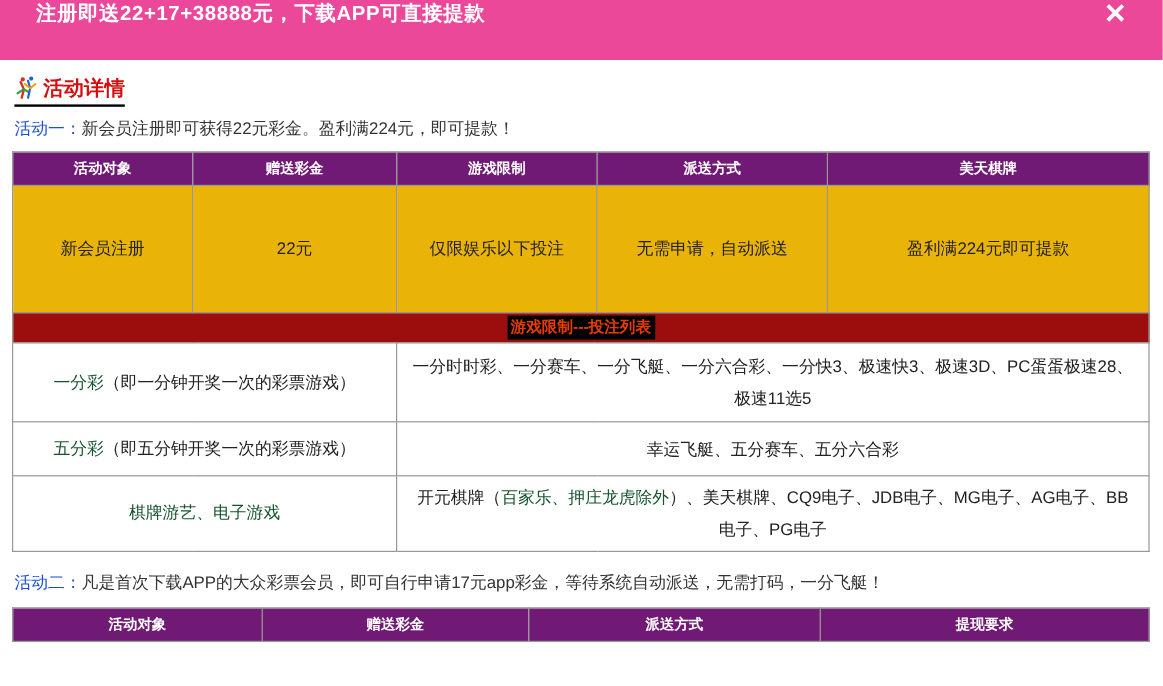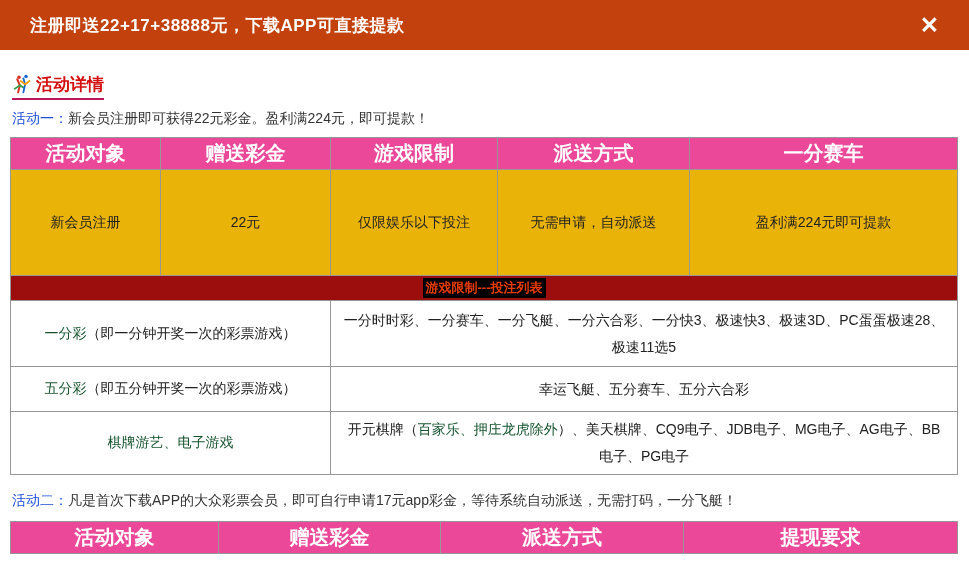--- a/index.html
+++ b/index.html
@@ -1,43 +1,43 @@
 <!DOCTYPE html>
 <html><head>
 <meta charset="utf-8">
 <style>
   * { box-sizing: border-box; margin: 0; padding: 0; }
   html, body { width: 969px; height: 572px; overflow: hidden; background: #fff;
     font-family: "Liberation Sans", sans-serif; }
 
   
-  .top-banner { height: 50px; background: #c2410c; color: #fff;
-    display: flex; align-items: center; justify-content: space-between;
+  .top-banner { height: 50px; background: #ec4899; color: #fff;
+    display: flex; justify-content: space-between;
     padding: 0 30px; }
   .banner-text { font-size: 17px; font-weight: bold; letter-spacing: 0.5px; }
   .close-x { font-size: 23px; font-weight: bold; line-height: 1; cursor: pointer; }
 
   .content { padding: 0 12px 0 10px; }
 
   
   .section-title { display: inline-flex; align-items: center; gap: 3px;
-    margin-top: 23px; margin-left: 2px; border-bottom: 2px solid #be185d; padding-bottom: 2px; }
+    margin-top: 12px; margin-left: 2px; border-bottom: 2px solid #000000; padding-bottom: 2px; }
   .title-text { color: #d40f0f; font-weight: bold; font-size: 17px; }
   .logo-icon { display: inline-flex; }
 
   .intro { font-size: 14px; color: #333; margin: 10px 0 9px 2px; }
   .intro .label-red { color: #1d4ed8; }
   .intro2 { margin-top: 17px; margin-bottom: 11px; }
 
   table { border-collapse: collapse; table-layout: fixed; width: 947px;
     font-size: 14px; color: #222; text-align: center; }
   td, th { border: 1px solid #979797; padding: 2px 6px; vertical-align: middle; }
 
-  tr.head th { background: #ec4899; color: #fff; font-weight: bold;
-    height: 28px; font-size: 20px; }
+  tr.head th { background: #701a75; color: #fff; font-weight: bold;
+    height: 28px; font-size: 12px; }
   tr.r-data td { height: 106px; background: #eab308; }
 
   tr.r-banner td { background: #9c0d0d; height: 25px; padding: 1px; }
   .hl { background: #000000; color: #e83b00; font-weight: bold; font-size: 13px;
     padding: 1px 3px; display: inline-block; }
 
   td.gleft { }
   td.gright { line-height: 27px; padding: 4px 10px; }
   .red-text { color: #14532d; }
   tr.g1 td { height: 66px; }
@@ -78,21 +78,21 @@
         <col style="width:167px">
       <col style="width:192px">
         <col style="width:268px">
     </colgroup>
     <tbody>
         <tr class="head">
       <th>活动对象</th>
       <th>赠送彩金</th>
       <th>游戏限制</th>
       <th>派送方式</th>
-      <th>一分赛车</th>
+      <th>美天棋牌</th>
     </tr>
     <tr class="r-data">
       <td>新会员注册</td>
       <td>22元</td>
       <td>仅限娱乐以下投注</td>
       <td>无需申请，自动派送</td>
       <td>盈利满224元即可提款</td>
     </tr>
     <tr class="r-banner">
       <td colspan="5"><span class="hl">游戏限制---投注列表</span></td>

